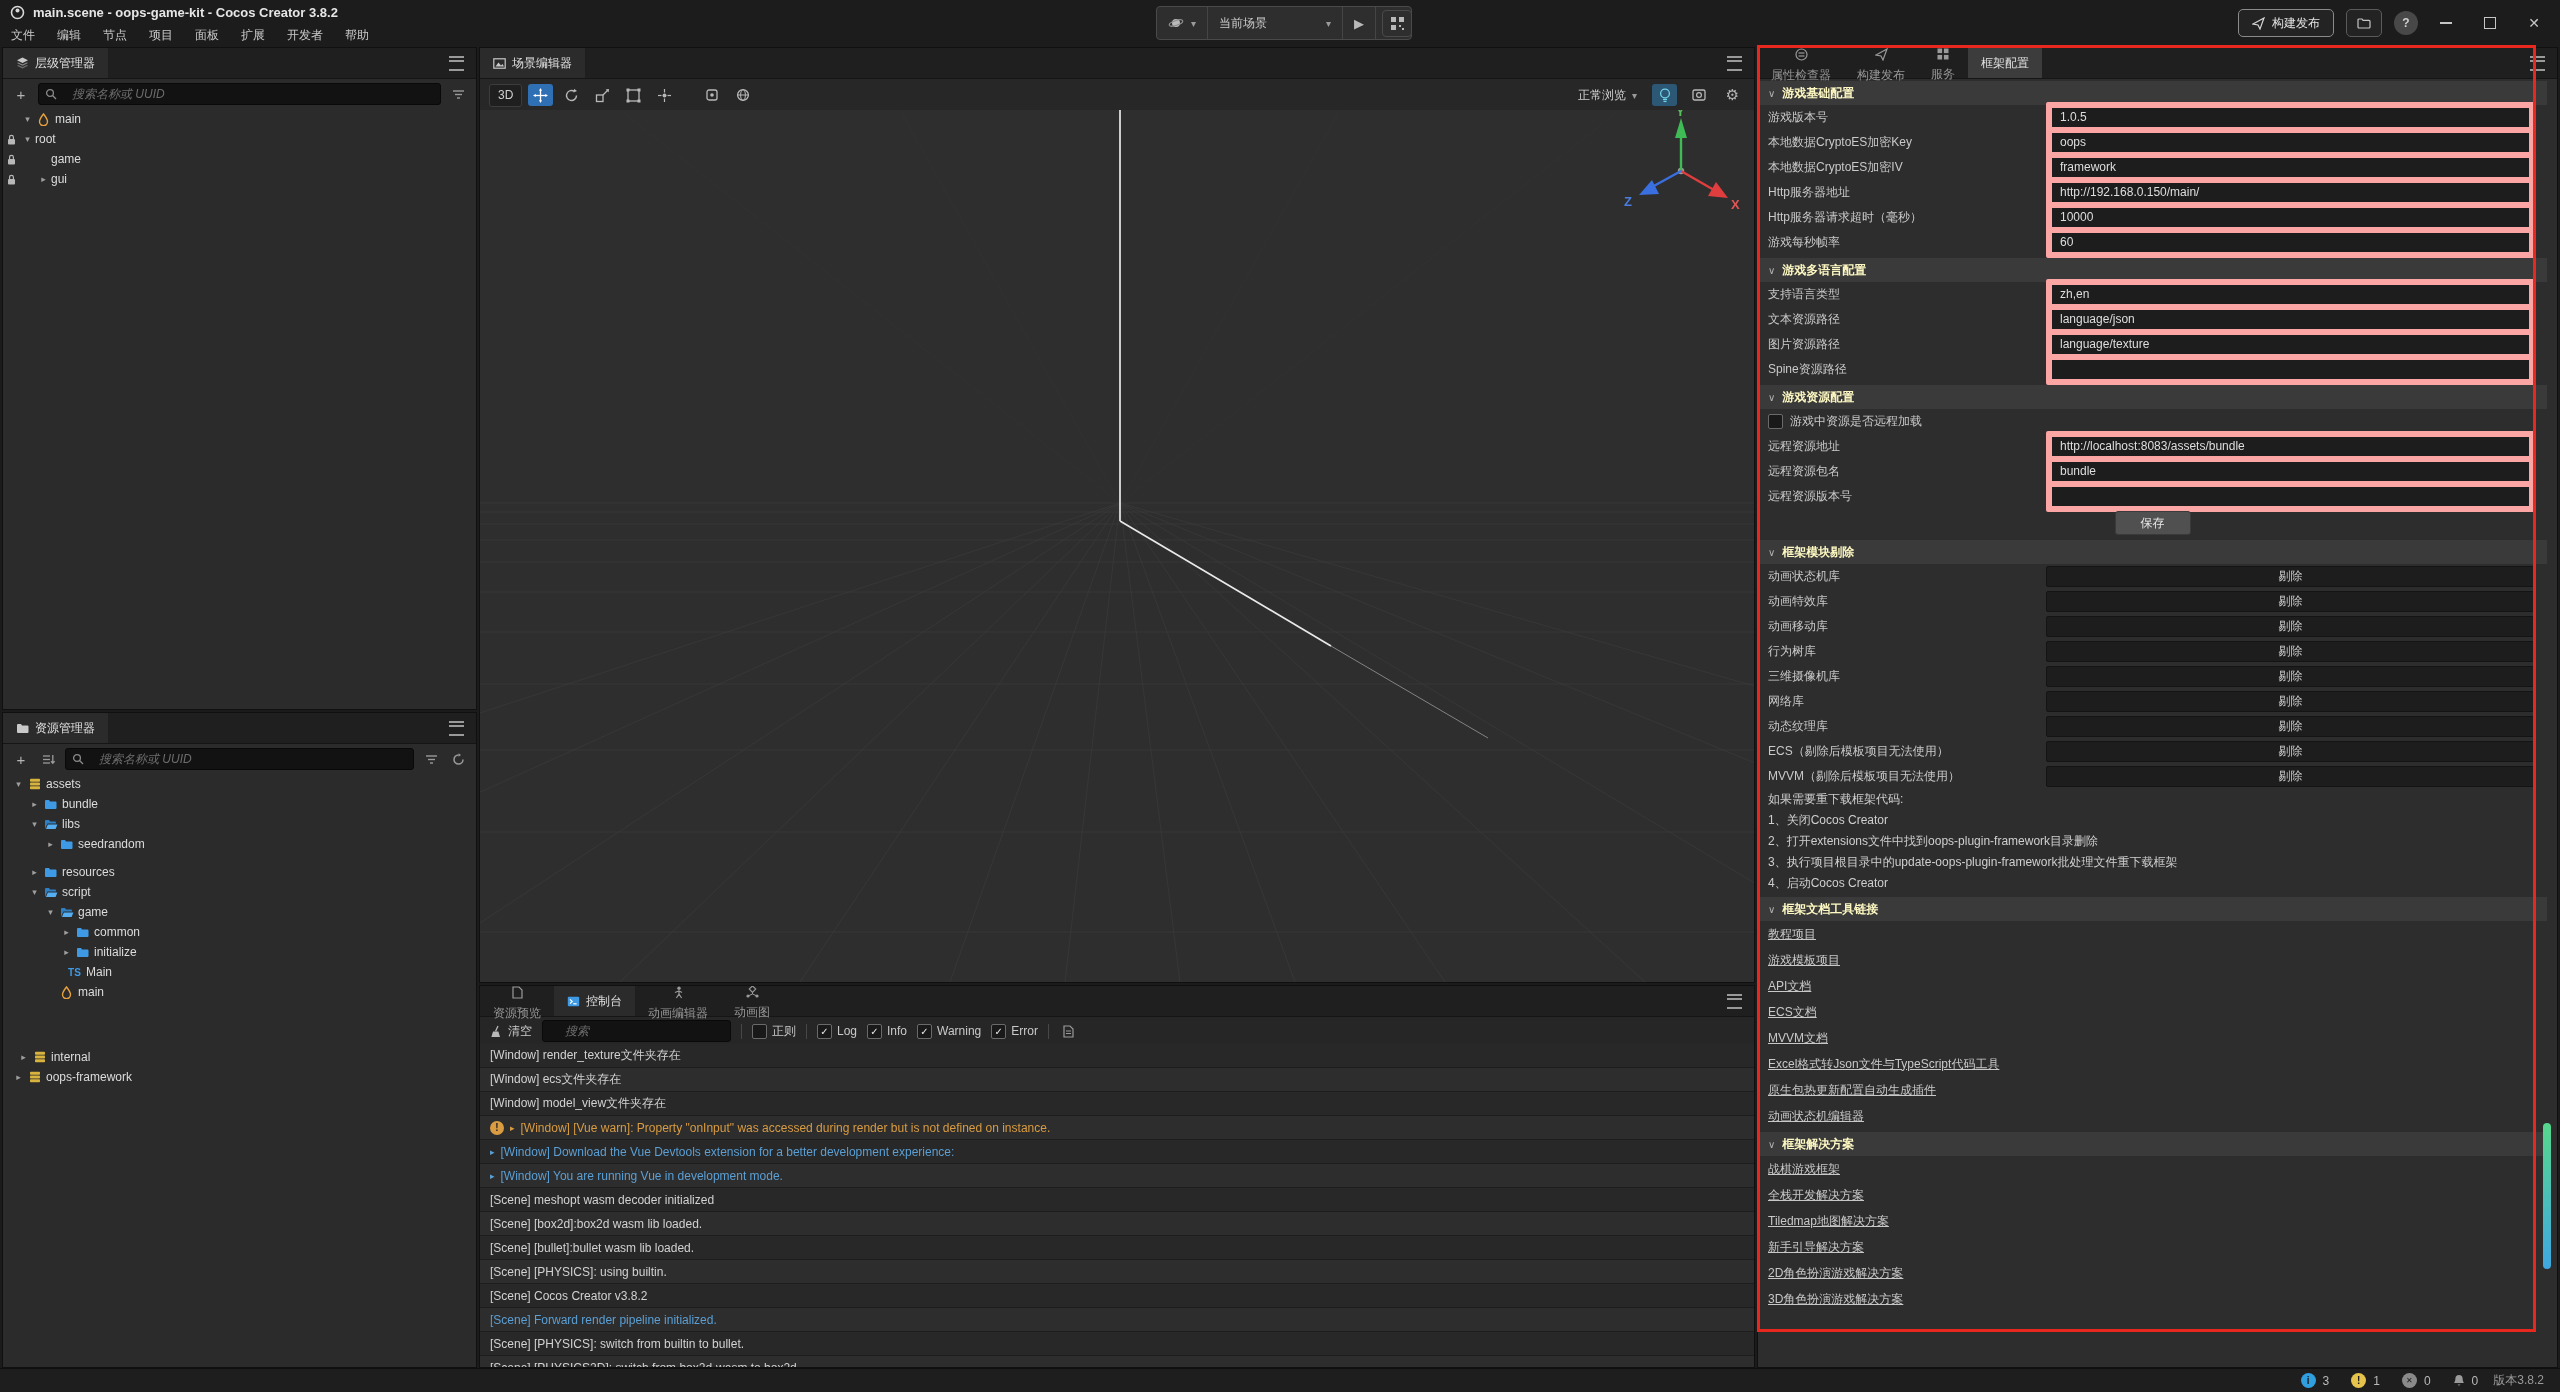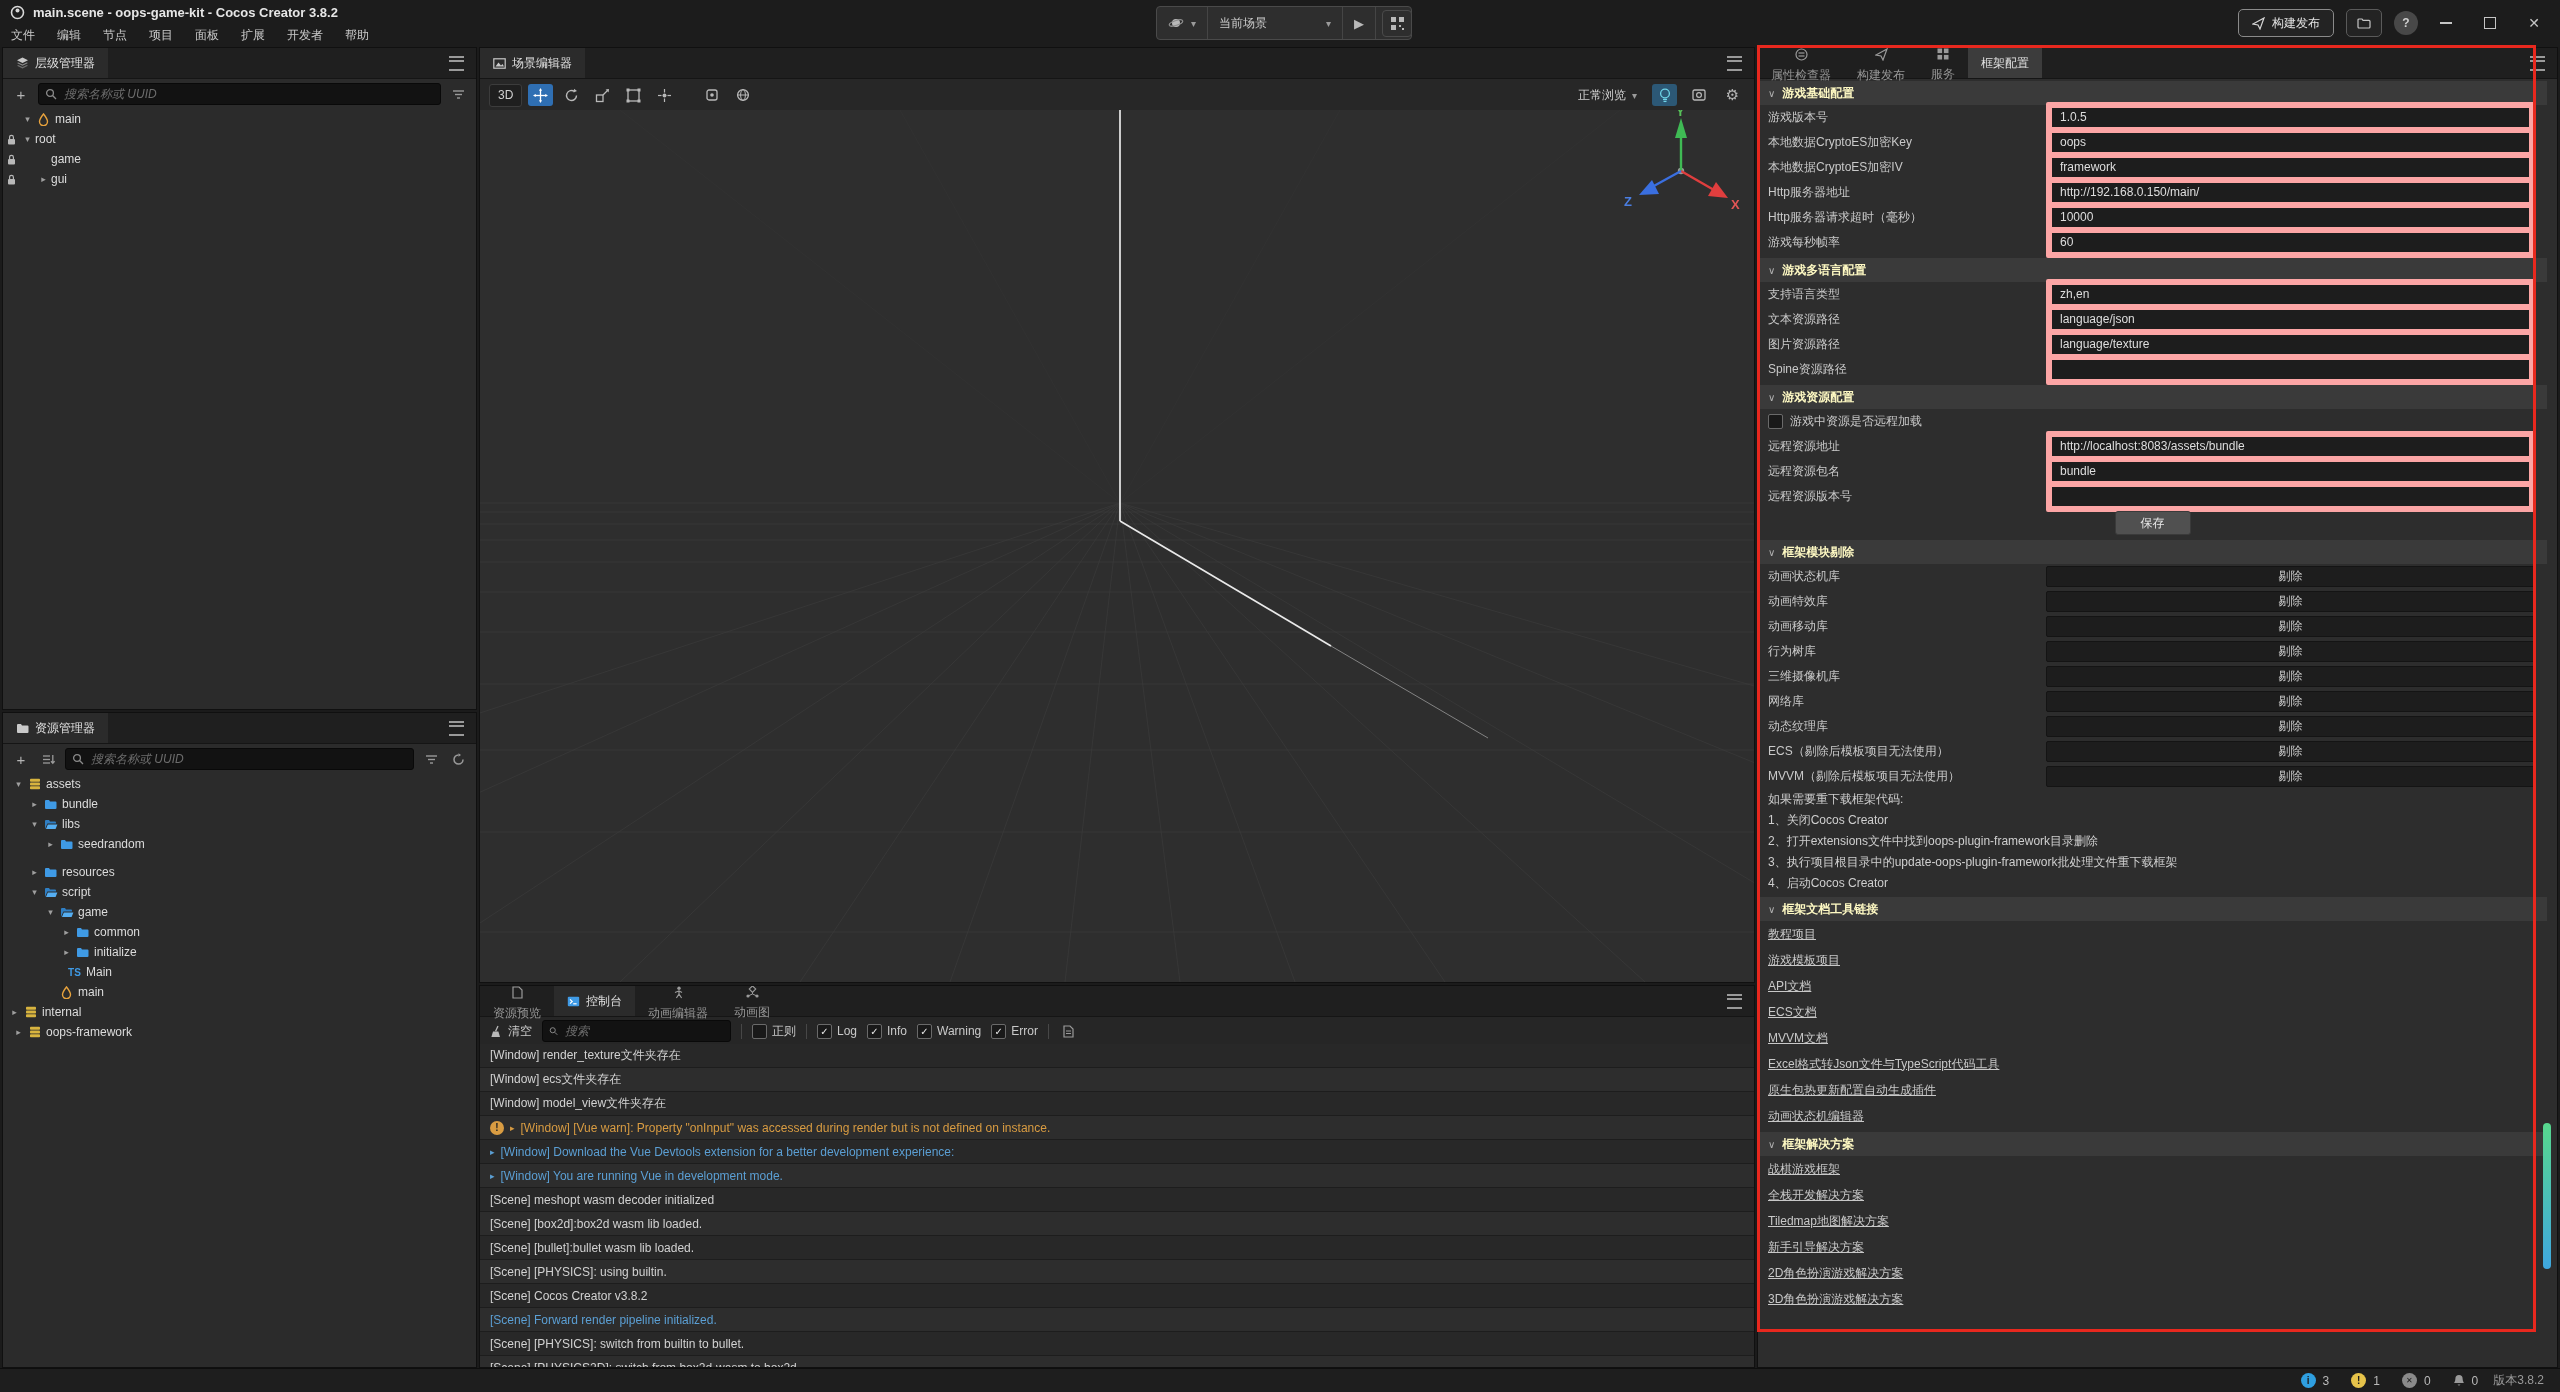--- a/index.html
+++ b/index.html
@@ -39,21 +39,21 @@
   .ptab{display:flex;align-items:center;gap:6px;padding:0 13px;color:#e0e0e0;background:#2b2b2b;}
   .ptab.inactive{background:transparent;color:#969696;flex-direction:column;}
   .phead-fill{flex:1;}
   .burger{width:15px;height:11px;border-top:2px solid #9a9a9a;border-bottom:2px solid #9a9a9a;
      position:relative;align-self:center;margin:0 12px;}
   .burger::after{content:"";position:absolute;left:0;right:0;top:2.5px;height:2px;background:#9a9a9a;}
   .srow{height:30px;display:flex;align-items:center;gap:7px;padding:0 8px;}
   .mini-btn{width:20px;height:20px;display:flex;align-items:center;justify-content:center;color:#b5b5b5;}
   .plus-glyph::after{content:"+";font-size:15px;}
   .sbox{flex:1;height:20px;background:#121212;border:1px solid #090909;border-radius:3px;
-     display:flex;align-items:center;gap:5px;padding:0 6px;}
+     display:flex;align-items:center;gap:13px;padding:0 6px;}
   .sbox input{flex:1;background:transparent;border:none;outline:none;color:#dddddd;
      font-style:italic;font-size:12px;font-family:inherit;}
   .sbox input::placeholder{color:#6c6c6c;font-style:italic;}
   
   .trow{height:20px;display:flex;align-items:center;color:#dcdcdc;}
   .gutter{width:17px;display:flex;justify-content:center;flex:0 0 17px;}
   .arrow{width:15px;flex:0 0 15px;text-align:center;color:#9f9f9f;font-size:9px;}
   .arrow.exp::after{content:"▾";}
   .arrow.col::after{content:"▸";}
   .ticon{width:17px;display:flex;justify-content:center;margin-right:3px;}
@@ -428,21 +428,21 @@
       <span>Main</span>
     </div>
     <div class="trow" style="padding-left:55px;">
       <span class="ticon">
           <svg width="11" height="13" viewBox="0 0 11 13">
             <path d="M5.5 1C5.5 1 1.5 6 1.5 8.6a4 4 0 0 0 8 0C9.5 6 5.5 1 5.5 1Z" fill="none" stroke="#e8a33d" stroke-width="1.4"></path>
           </svg>
         </span>
       <span>main</span>
     </div>
-    <div class="trow" style="padding-left:4px;">
+    <div class="trow" style="padding-left:13px;margin-top:45px;">
       <span class="arrow col"></span>
       <span class="ticon">
           <svg width="12" height="12" viewBox="0 0 12 12">
             <g fill="#d8b43f">
               <rect x="1" y="0.8" width="10" height="3" rx="0.8"></rect>
               <rect x="1" y="4.5" width="10" height="3" rx="0.8"></rect>
               <rect x="1" y="8.2" width="10" height="3" rx="0.8"></rect>
             </g>
           </svg>
         </span>

